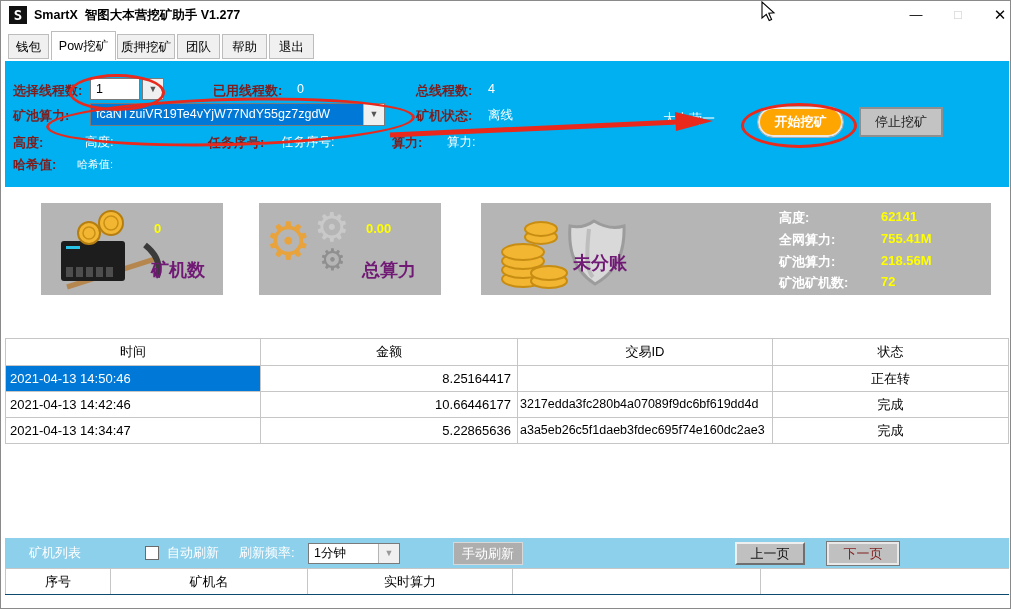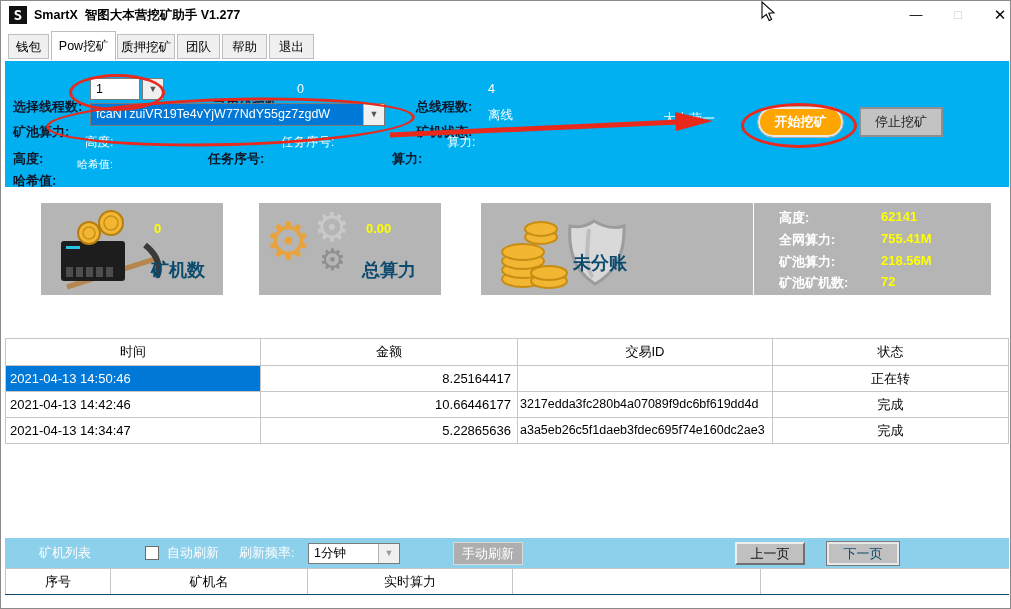--- a/index.html
+++ b/index.html
@@ -18,40 +18,40 @@
   .btn-max{left:942px;color:#c9c9c9;}
   .btn-close{left:984px;font-size:15px;}
 
   
   .tab{top:33px;height:25px;line-height:25px;text-align:center;font-size:12.5px;
     background:#f0f0f0;border:1px solid #bdbdbd;box-sizing:border-box;}
   .tab.active{top:30px;height:29px;line-height:29px;background:#fff;border-bottom:none;z-index:2;}
 
   
   .bluepanel{left:4px;top:60px;width:1004px;height:126px;background:#00b0f0;}
-  .bp-label{position:absolute;color:#0f172a;font-size:13px;font-weight:bold;white-space:nowrap;margin-top:16px;}
+  .bp-label{position:absolute;color:#7f1d1d;font-size:13px;font-weight:bold;white-space:nowrap;}
   .bp-value{position:absolute;color:#fff;font-size:12.5px;white-space:nowrap;}
   .combo{position:absolute;background:#fff;border:1px solid #7a7a7a;box-sizing:border-box;display:flex;}
   .combo .cval{flex:1;font-size:12.5px;line-height:20px;padding-left:5px;color:#000;
     white-space:nowrap;overflow:hidden;}
   .combo .cval.sel{background:#0078d7;color:#fff;}
   .combo .carrow{width:20px;background:#f0f0f0;border-left:1px solid #b5b5b5;color:#555;
     font-size:9px;text-align:center;line-height:20px;}
   .pushbtn{position:absolute;box-sizing:border-box;text-align:center;font-size:13px;}
   .btn-start{background:#ffa500;border:2px solid #e8e8e8;outline:1px solid #b0b0b0;
     color:#fff;font-weight:bold;line-height:26px;}
   .btn-stop{background:#c3c3c3;border:2px solid #8f8f8f;color:#1a1a1a;line-height:26px;}
 
   
   .red-ellipse{position:absolute;border:3px solid #e8291c;border-radius:50%;z-index:9;pointer-events:none;}
 
   
   .card{top:202px;height:92px;background:#b5b5b5;}
   .card-value{position:absolute;color:#ffff00;font-size:13px;font-weight:bold;}
-  .card-label{position:absolute;color:#0c4a6e;font-size:18px;font-weight:bold;}
+  .card-label{position:absolute;color:#701a75;font-size:18px;font-weight:bold;}
   .gear{position:absolute;font-family:"DejaVu Sans",sans-serif;line-height:1;}
   .stats-row{position:absolute;width:100%;height:22px;}
   .stats-label{position:absolute;left:25px;color:#fff;font-size:13px;font-weight:bold;}
   .stats-value{position:absolute;left:127px;color:#ffff00;font-size:13px;font-weight:bold;}
 
   
   .strip{left:4px;width:1004px;background:#8dd0eb;color:#fff;font-size:13px;}
   .strip-title{position:absolute;left:26px;top:0;line-height:22px;}
 
   
@@ -69,21 +69,21 @@
 
   
   .minerbar{top:537px;height:30px;}
   .mb-text{position:absolute;color:#fff;font-size:13px;line-height:30px;}
   .checkbox{position:absolute;left:140px;top:8px;width:14px;height:14px;background:#fff;
     border:1px solid #6a6a6a;box-sizing:border-box;}
   .btn-manual{background:#aeaeae;border:1px solid #d8d8d8;color:#fff;line-height:21px;}
   .btn-prev{background:#c0c0c0;border:2px solid;border-color:#efefef #6f6f6f #6f6f6f #efefef;
     color:#111;line-height:19px;}
   .btn-next{background:#c0c0c0;border:2px solid #e9e9e9;outline:1px solid #7a7a7a;
-    color:#0c4a6e;line-height:19px;}
+    color:#7f1d1d;line-height:19px;}
 
   
   .miner-table{left:4px;top:567px;width:1004px;}
   .mt-row{display:grid;grid-template-columns:106px 197px 205px 248px 248px;
     border-top:1px solid #c6c6c6;border-bottom:1px solid #0c4a6e;}
   .mt-cell{box-sizing:border-box;border-right:1px solid #c6c6c6;font-size:13px;height:25px;
     line-height:25px;text-align:center;background:#fff;overflow:hidden;}
   .mt-cell:first-child{border-left:1px solid #c6c6c6;}
 </style>
 </head>
@@ -175,21 +175,21 @@
   </div>
 
   <div class="abs card" style="left:258px;width:182px;">
     <span class="gear" style="left:6px;top:12px;font-size:52px;color:#e8a33d;">⚙</span>
     <span class="gear" style="left:55px;top:4px;font-size:40px;color:#c9c9c9;">⚙</span>
     <span class="gear" style="left:60px;top:42px;font-size:30px;color:#8f8f8f;">⚙</span>
     <div class="card-value" style="left:107px;top:18px;">0.00</div>
     <div class="card-label" style="left:103px;top:55px;">总算力</div>
   </div>
 
-  <div class="abs card" style="left:480px;width:272px;">
+  <div class="abs card" style="left:480px;width:272px;padding-left:8px;">
     <svg class="abs" style="left:8px;top:4px;" width="150" height="84" viewBox="0 0 150 84">
       <g fill="#f2b632" stroke="#c78c12" stroke-width="2">
         <ellipse cx="34" cy="72" rx="21" ry="8"></ellipse>
           <ellipse cx="34" cy="63" rx="21" ry="8"></ellipse>
         <ellipse cx="34" cy="54" rx="21" ry="8"></ellipse>
           <ellipse cx="34" cy="45" rx="21" ry="8"></ellipse>
         <ellipse cx="60" cy="74" rx="18" ry="7"></ellipse>
           <ellipse cx="60" cy="66" rx="18" ry="7"></ellipse>
         <ellipse cx="52" cy="30" rx="16" ry="7"></ellipse>
           <ellipse cx="52" cy="22" rx="16" ry="7"></ellipse>
@@ -241,21 +241,21 @@
     </div>
     <div class="bt-row">
       <div class="bt-cell time">2021-04-13 14:34:47</div>
       <div class="bt-cell amt">5.22865636</div>
       <div class="bt-cell txid">a3a5eb26c5f1daeb3fdec695f74e160dc2ae3</div>
       <div class="bt-cell stat">完成</div>
     </div>
   </div>
 
   <div class="abs strip minerbar">
-    <div class="mb-text" style="left:34px;">矿机列表</div>
+    <div class="mb-text" style="left:24px;">矿机列表</div>
     <div class="checkbox"></div>
     <div class="mb-text" style="left:162px;">自动刷新</div>
     <div class="mb-text" style="left:234px;">刷新频率:</div>
     <div class="combo" style="left:303px;top:5px;width:92px;height:21px;">
       <div class="cval" style="line-height:19px;">1分钟</div>
       <div class="carrow" style="line-height:19px;color:#999;">▼</div>
     </div>
     <div class="pushbtn btn-manual" style="left:448px;top:4px;width:70px;height:23px;">手动刷新</div>
     <div class="pushbtn btn-prev" style="left:730px;top:4px;width:70px;height:23px;">上一页</div>
     <div class="pushbtn btn-next" style="left:822px;top:4px;width:72px;height:23px;">下一页</div>

